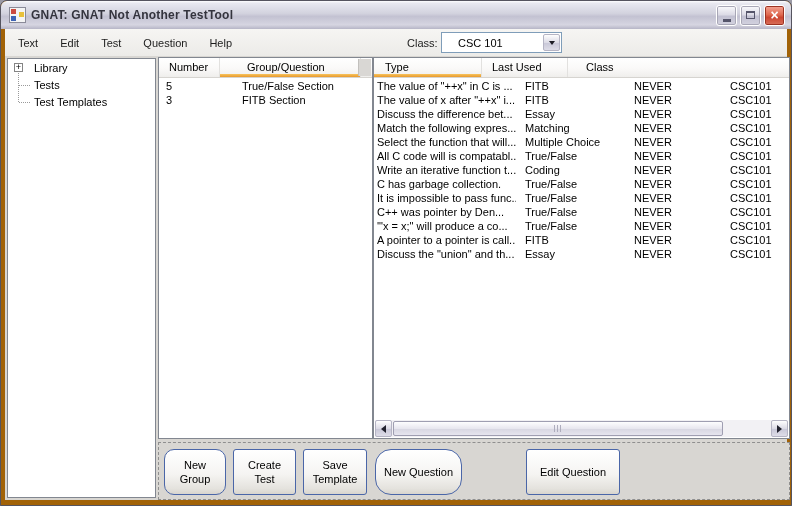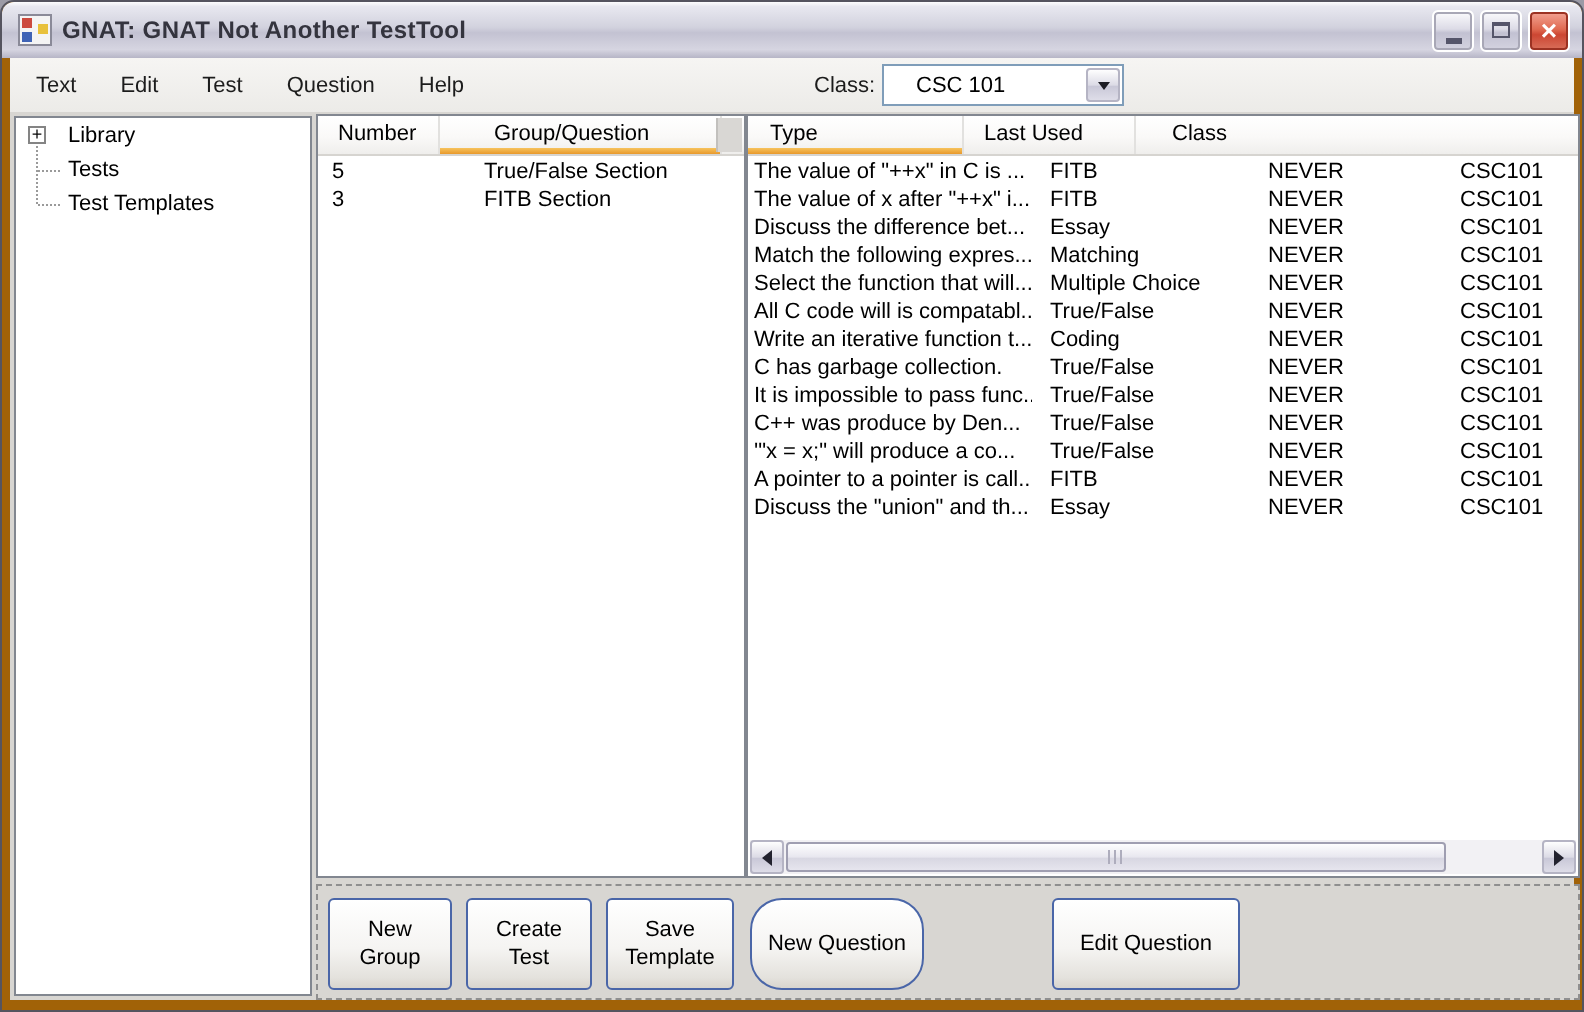--- a/index.html
+++ b/index.html
@@ -81,21 +81,21 @@
   .sb-thumb{position:absolute;left:18px;width:330px;top:1px;height:15px;border:1px solid #9f9eb1;border-radius:2px;box-sizing:border-box;
     background:linear-gradient(180deg,#fdfdfe,#e8e7ef 50%,#d8d7e2 55%,#e6e5ee);display:flex;align-items:center;justify-content:center;}
   .sb-grip{width:9px;height:7px;background:repeating-linear-gradient(90deg,#aeadbd 0 1px,transparent 1px 3px);}
   
   .button-panel{position:absolute;left:153px;top:413px;width:632px;height:58px;border:1px dashed #8f8f8f;
     box-sizing:border-box;background:#d8d6d2;}
   .xp-btn{position:absolute;top:6px;height:46px;border:1px solid #4a66a8;border-radius:3px;box-sizing:border-box;
     background:linear-gradient(180deg,#ffffff 0%,#f5f4f2 55%,#e4e2dd 88%,#d8d5ce 100%);
     font-family:"Liberation Sans",sans-serif;font-size:11px;color:#000;text-align:center;
     display:flex;align-items:center;justify-content:center;line-height:14px;padding:0 4px;cursor:default;}
-  .btn-1{left:5px;width:62px;}
+  .btn-1{left:5px;width:62px;border-radius:10px;}
   .btn-2{left:74px;width:63px;}
   .btn-3{left:144px;width:64px;}
   .btn-4{left:216px;width:87px;border-radius:16px;}
   .btn-5{left:322px;width:94px;margin-left:45px;}
 </style>
 </head>
 <body>
 
 <div class="stage">
   <div class="window">
@@ -226,21 +226,21 @@
               <div class="cell qc2">NEVER</div>
               <div class="cell qc3">CSC101</div>
             </div>
             <div class="lv-row">
               <div class="cell qc0">It is impossible to pass func...</div>
               <div class="cell qc1">True/False</div>
               <div class="cell qc2">NEVER</div>
               <div class="cell qc3">CSC101</div>
             </div>
             <div class="lv-row">
-              <div class="cell qc0">C++ was produce by Den...</div>
+              <div class="cell qc0">C++ was pointer by Den...</div>
               <div class="cell qc1">True/False</div>
               <div class="cell qc2">NEVER</div>
               <div class="cell qc3">CSC101</div>
             </div>
             <div class="lv-row">
               <div class="cell qc0">'"x = x;" will produce a co...</div>
               <div class="cell qc1">True/False</div>
               <div class="cell qc2">NEVER</div>
               <div class="cell qc3">CSC101</div>
             </div>

